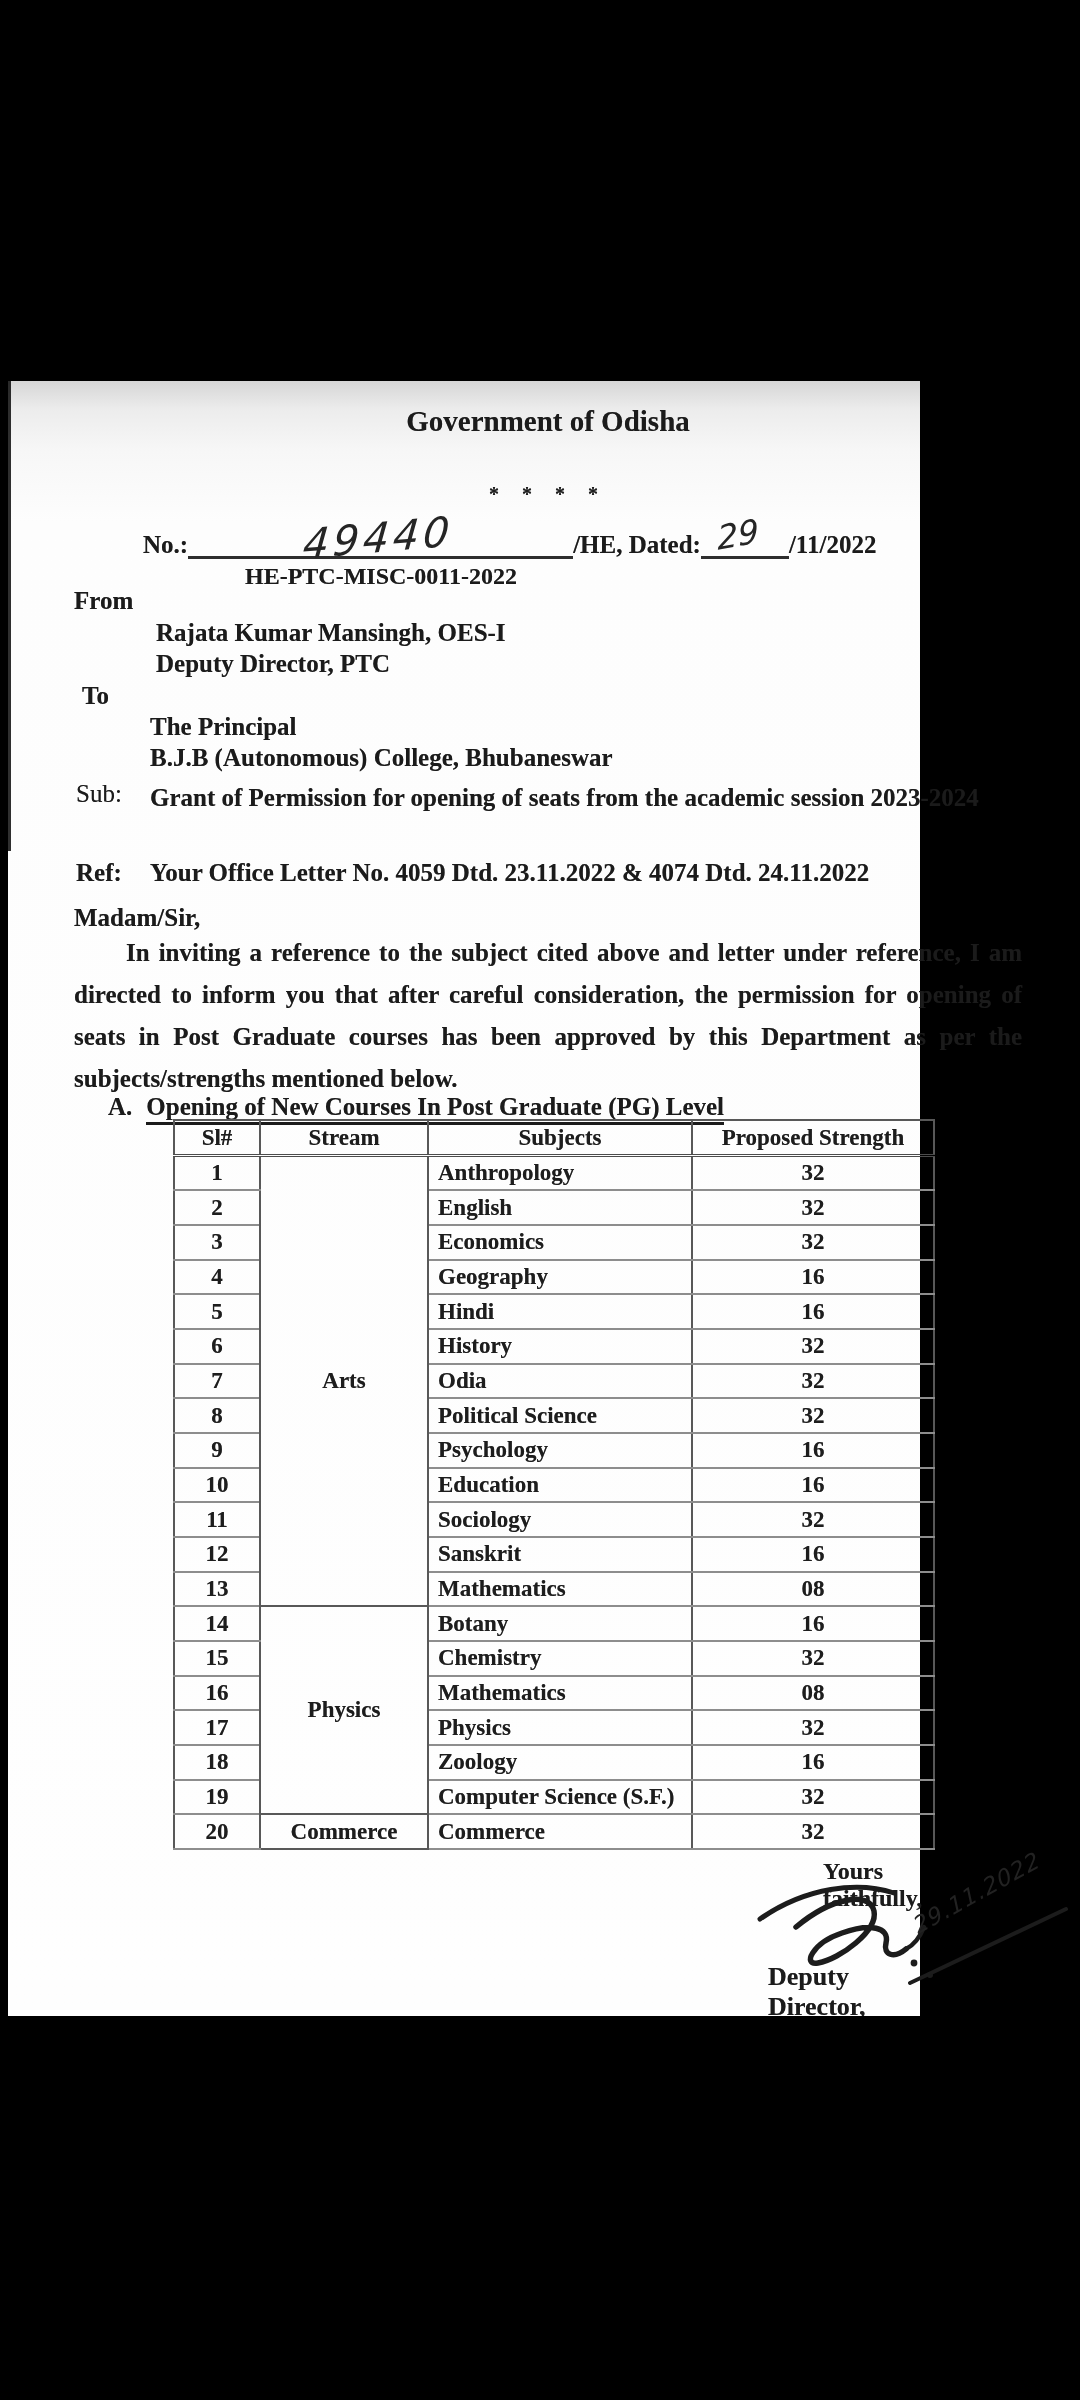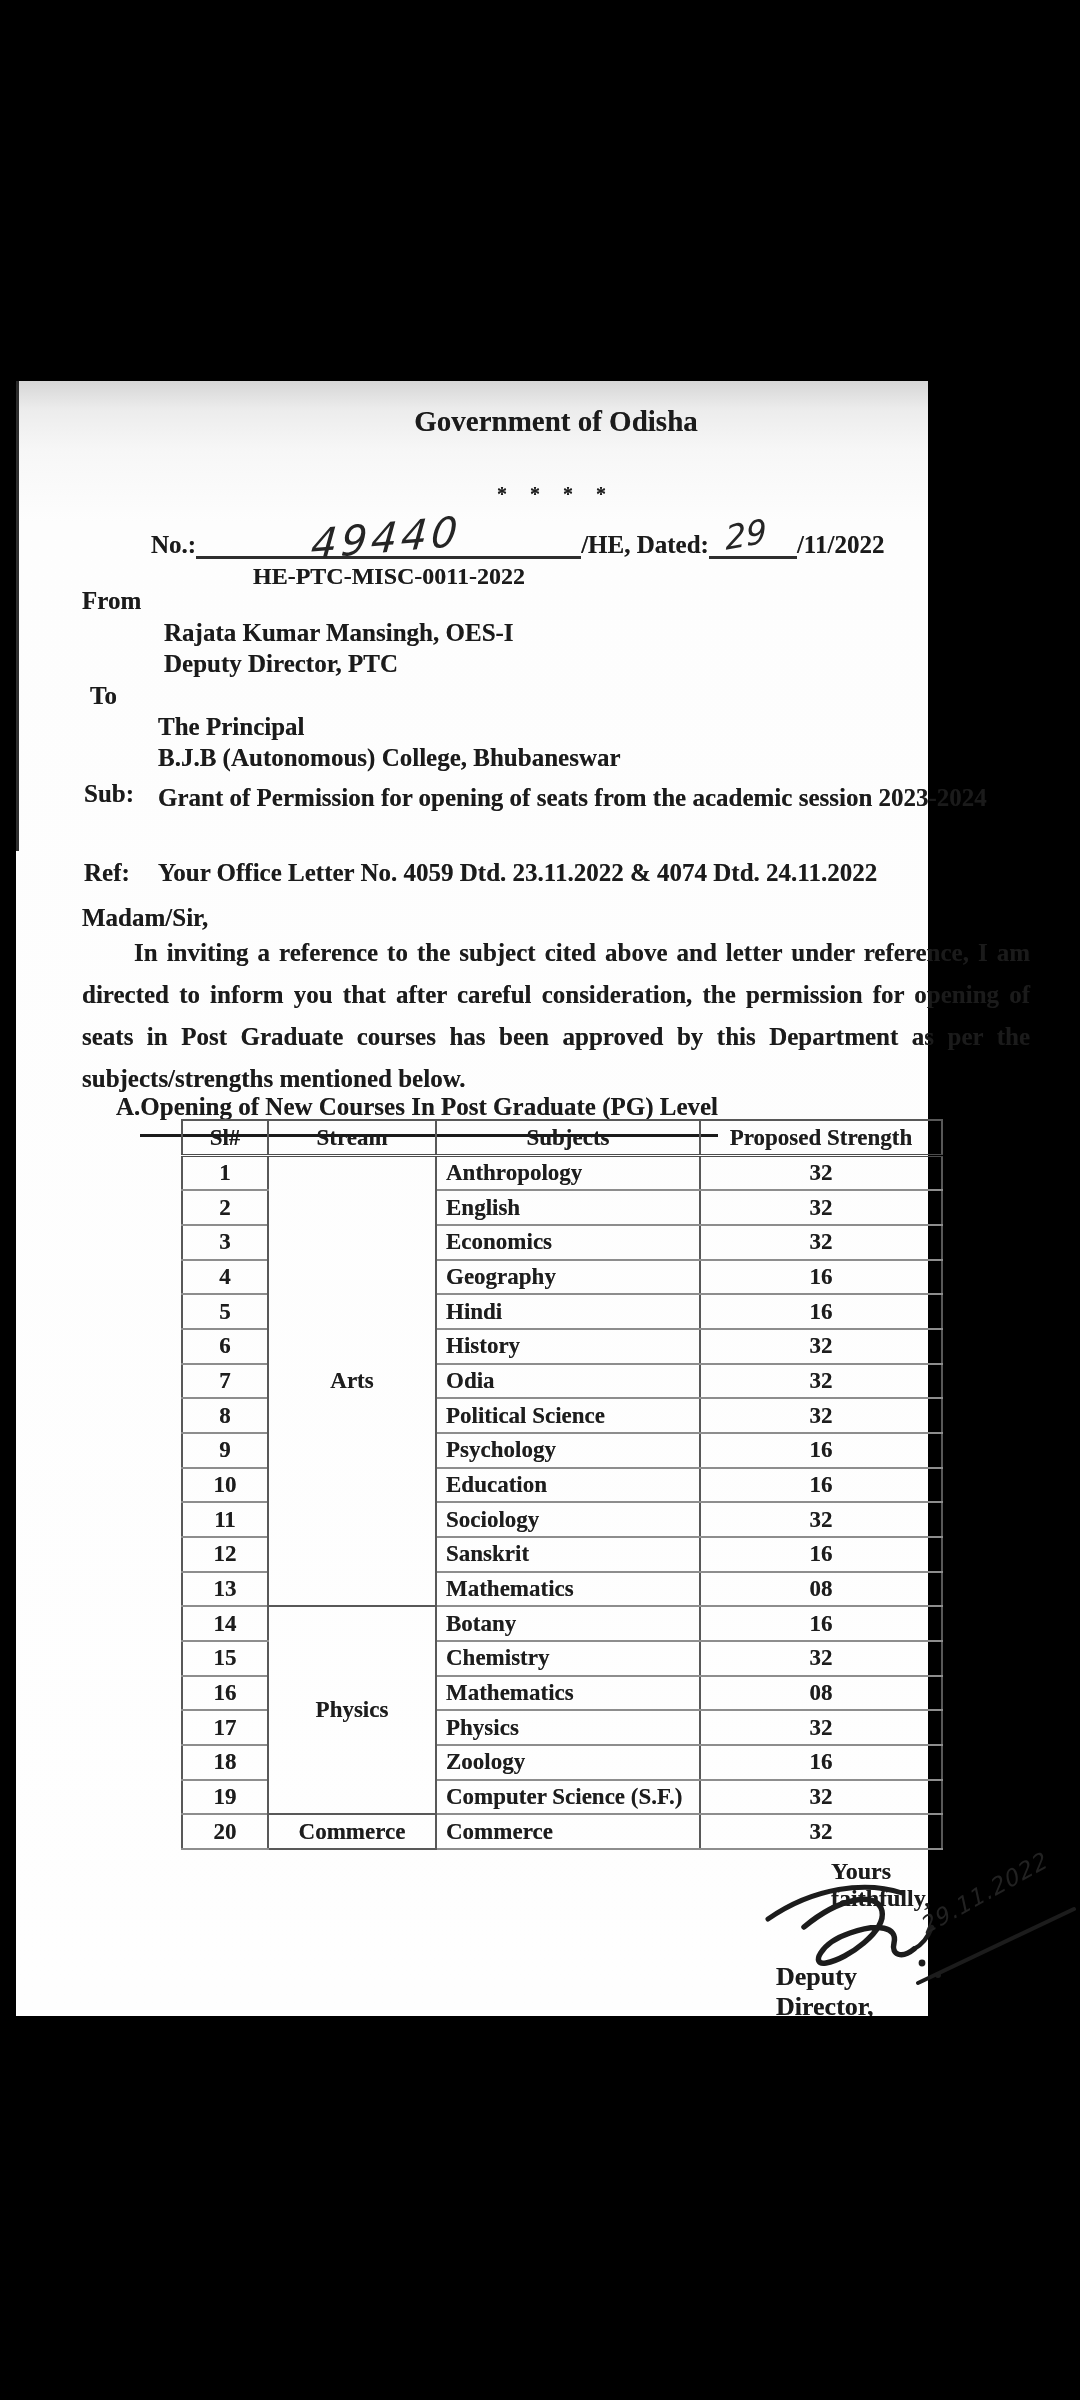--- a/index.html
+++ b/index.html
@@ -4,21 +4,21 @@
 <style>
   html,body{margin:0;padding:0;}
   body{
     width:1080px;height:2400px;position:relative;overflow:hidden;
     background:#000;font-family:"Liberation Serif",serif;
   }
   .letterbox{position:absolute;left:0;width:1080px;background:#000;}
   #letterbox-top{top:0;height:381px;}
   #letterbox-bottom{top:2016px;height:384px;}
   .doc{
-    position:absolute;left:16px;top:381px;width:912px;height:1635px;
+    position:absolute;left:8px;top:381px;width:912px;height:1635px;
     background:linear-gradient(180deg,#d6d6d6 0px,#ececec 28px,#f7f7f7 70px,#fdfdfd 140px,#fefefe 100%);
     color:#1b1b1b;
     text-shadow:0 0 0.6px rgba(25,25,25,.55);
   }
   .edge-artifact{position:absolute;left:0;top:0;width:3px;height:470px;background:#0a0a0a;opacity:.85;}
   .abs{position:absolute;}
   .center{left:0;width:1080px;text-align:center;}
   .b{font-weight:700;}
   .title1{top:24px;font-size:29px;font-weight:700;}
   .title2{top:61px;font-size:30px;font-weight:700;}
@@ -30,31 +30,31 @@
   .hand{font-family:"DejaVu Sans",sans-serif;font-style:italic;color:#252525;font-weight:400;text-shadow:none;}
   .hand-no{position:absolute;left:115px;bottom:-6px;font-size:41px;transform:rotate(-5deg) skewX(-10deg);letter-spacing:4px;}
   .hand-day{position:absolute;left:16px;bottom:2px;font-size:33px;transform:rotate(-10deg) skewX(-8deg);}
   .file-no{top:182px;left:237px;font-size:24px;font-weight:700;}
   .from-label{top:206px;left:66px;font-size:25px;font-weight:600;}
   .from-1{top:238px;left:148px;font-size:25px;font-weight:700;}
   .from-2{top:269px;left:148px;font-size:25px;font-weight:700;}
   .to-label{top:301px;left:74px;font-size:25px;font-weight:600;}
   .to-1{top:332px;left:142px;font-size:25px;font-weight:700;}
   .to-2{top:363px;left:142px;font-size:25px;font-weight:700;}
-  .sub-label{top:399px;left:68px;font-size:25px;font-weight:700;}
+  .sub-label{top:399px;left:68px;font-size:25px;font-weight:400;}
   .sub-text{top:399px;left:142px;width:872px;font-size:25px;font-weight:700;line-height:36px;text-align:justify;}
   .ref-label{top:478px;left:68px;font-size:25px;font-weight:700;}
   .ref-text{top:478px;left:142px;font-size:25px;font-weight:700;}
   .salutation{top:523px;left:66px;font-size:25px;font-weight:600;}
   .body-par{
     top:551px;left:66px;width:948px;font-size:25px;font-weight:600;
     line-height:42px;text-align:justify;text-indent:52px;
   }
   .section-a{top:712px;left:100px;font-size:25px;font-weight:700;}
-  .section-a .heading{border-bottom:3px solid #1b1b1b;padding-bottom:14px;text-align:center;}
+  .section-a .heading{border-bottom:3px solid #1b1b1b;padding-bottom:2px;margin-left:14px;text-align:center;}
   
   table.seats{
     position:absolute;left:165px;top:738px;width:760px;height:731px;
     border-collapse:collapse;table-layout:fixed;
     font-size:23px;color:#1d1d1d;
   }
   table.seats th,table.seats td{
     border:2px solid #585858;padding:0 6px;overflow:hidden;white-space:nowrap;
   }
   table.seats th{border-bottom:3px double #4c4c4c;font-weight:700;text-align:center;height:33px;}

